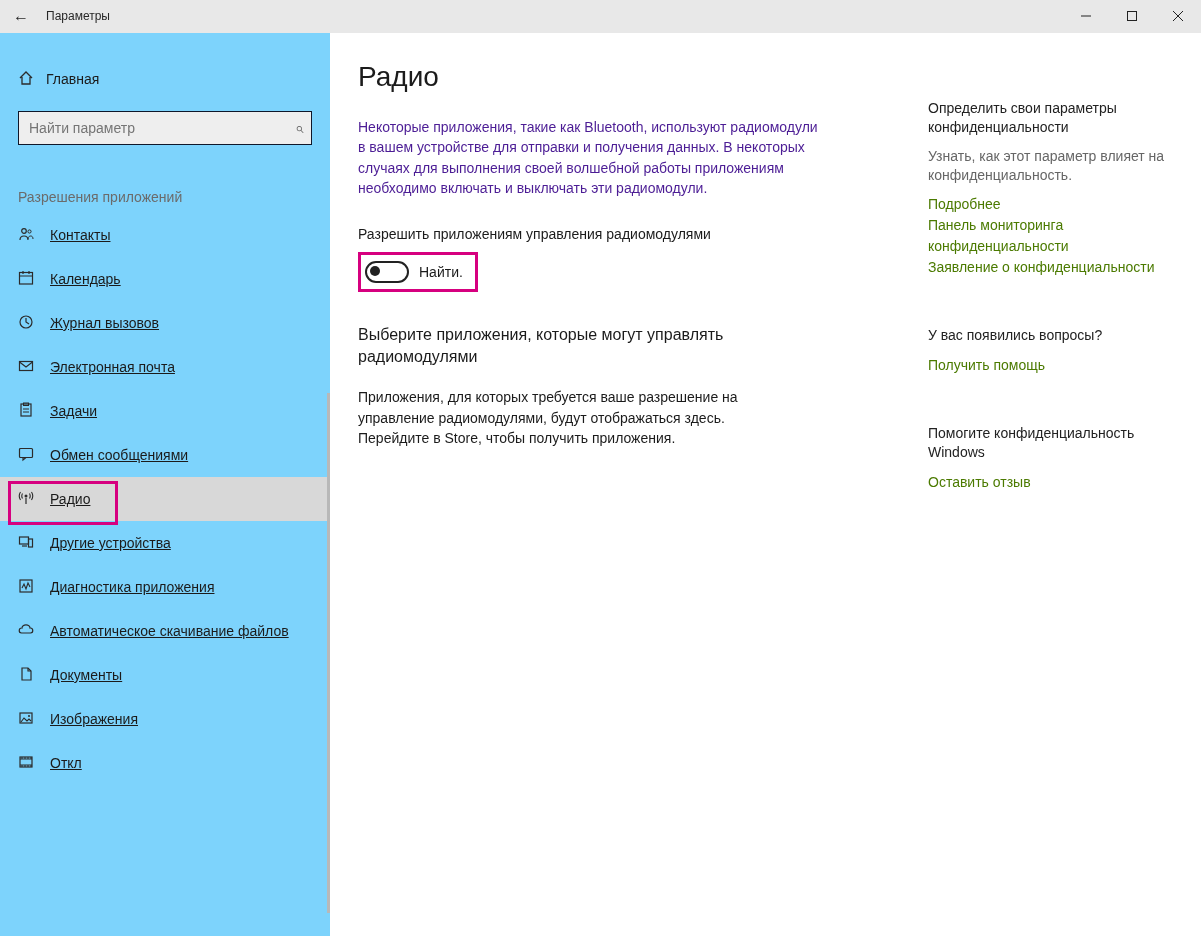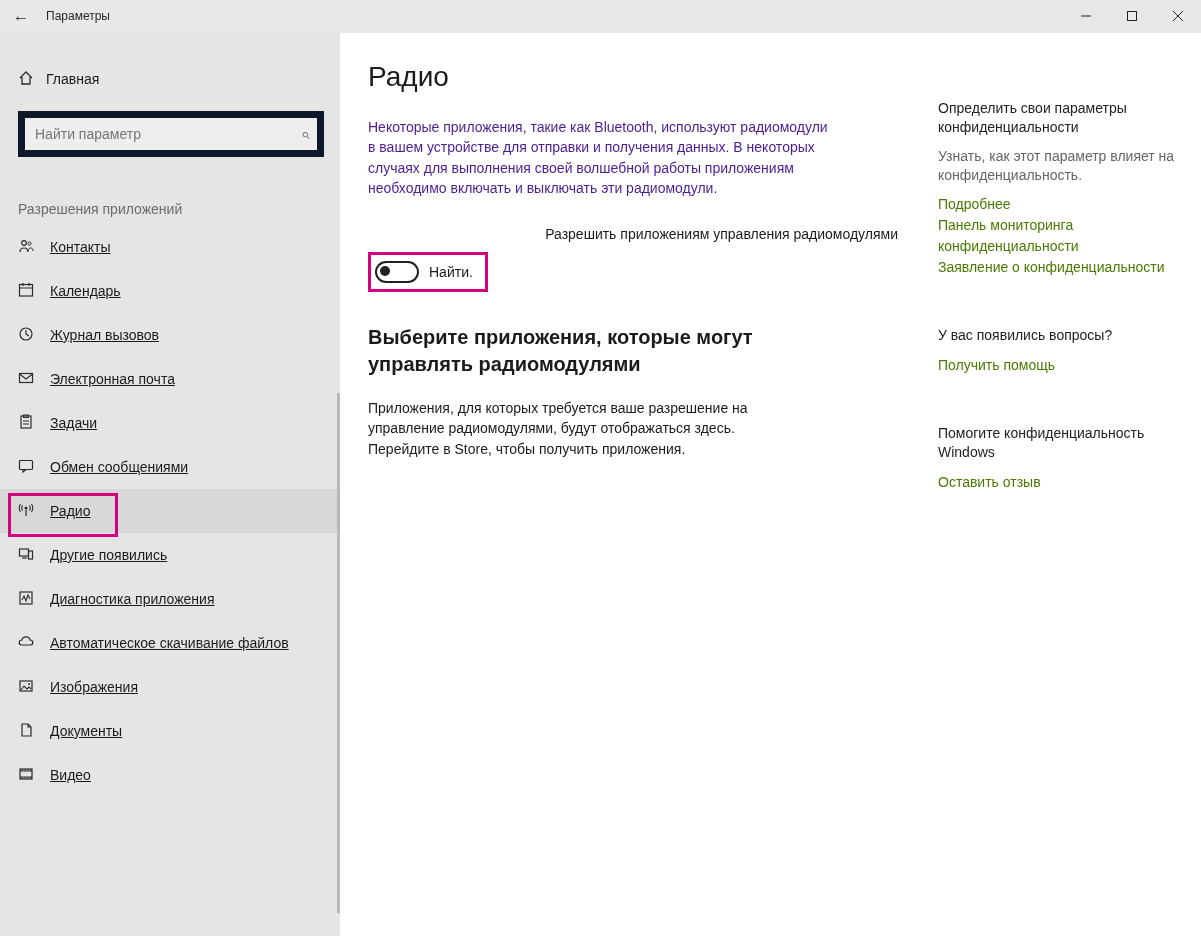--- a/index.html
+++ b/index.html
@@ -47,42 +47,42 @@
   
   .body {
     display: flex;
     height: calc(100% - 32px);
     border-top: 1px solid #e8e8e8;
   }
 
   
   .sidebar {
     width: 340px;
-    background: #e5e5e5;
+    background: #7dd3fc;
     padding-top: 28px;
     box-sizing: border-box;
     position: relative;
   }
   .sidebar-inner {
     padding-left: 18px;
     padding-right: 18px;
   }
   .home-row {
     display: flex;
     align-items: center;
     height: 36px;
     font-size: 14px;
     cursor: default;
   }
   .home-row .icon { width: 28px; font-size: 15px; }
   .searchbox {
     margin-top: 14px;
     height: 32px;
     background: #eeeeee;
-    border: 7px solid #0f172a;
+    border: 1px solid #0f172a;
     display: flex;
     align-items: center;
     justify-content: space-between;
     padding: 0 8px;
     width: 276px;
   }
   .searchbox input {
     border: none;
     background: transparent;
     outline: none;
@@ -159,21 +159,20 @@
   .intro {
     font-size: 14px;
     line-height: 1.45;
     color: #4c1d95;
     margin-bottom: 28px;
     max-width: 460px;
   }
   .toggle-label {
     font-size: 14px;
     margin-bottom: 10px;
-    text-align: right;
   }
   .toggle-wrap {
     display: inline-flex;
     align-items: center;
     border: 3px solid #d6007f;
     padding: 6px 12px 6px 4px;
     margin-bottom: 32px;
   }
   .toggle-switch {
     width: 40px;
@@ -191,22 +190,22 @@
     height: 10px;
     background: #222;
     border-radius: 50%;
     position: absolute;
     left: 3px;
     top: 3px;
   }
   .toggle-state { font-size: 14px; vertical-align: middle; }
   h2.sub-title {
     margin: 0 0 20px 0;
-    font-size: 20px;
-    font-weight: 700;
+    font-size: 16px;
+    font-weight: 400;
     line-height: 1.35;
     max-width: 440px;
   }
   .sub-text {
     font-size: 14px;
     line-height: 1.45;
     max-width: 440px;
   }
 
   
@@ -360,72 +359,72 @@
       </div>
 
       <div class="nav-item">
         <span class="icon">
           <svg width="16" height="16" viewBox="0 0 16 16">
               <rect x="1.5" y="3" width="9" height="7" fill="none" stroke="#2b2b2b" stroke-width="1.2"></rect>
               <path d="M4 12 H9" stroke="#2b2b2b" stroke-width="1.2"></path>
               <rect x="10.5" y="5" width="4" height="8" fill="none" stroke="#2b2b2b" stroke-width="1.2"></rect>
             </svg>
         </span>
-        <span>Другие появились</span>
+        <span>Другие устройства</span>
       </div>
 
 
       <div class="nav-item">
         <span class="icon">
           <svg width="16" height="16" viewBox="0 0 16 16">
               <rect x="2" y="2" width="12" height="12" fill="none" stroke="#2b2b2b" stroke-width="1.2"></rect>
               <path d="M4 10 L6 6 L8 11 L10 5 L12 9" fill="none" stroke="#2b2b2b" stroke-width="1.1"></path>
             </svg>
         </span>
         <span>Диагностика приложения</span>
       </div>
 
       <div class="nav-item">
         <span class="icon">
           <svg width="16" height="16" viewBox="0 0 16 16">
               <path d="M4 6 A4 3.2 0 0 1 12 6 A2.5 2.5 0 0 1 12.5 11 H3.5 A2.5 2.5 0 0 1 4 6 Z" fill="none" stroke="#2b2b2b" stroke-width="1.2"></path>
             </svg>
         </span>
         <span>Автоматическое скачивание файлов</span>
+      </div>
+
+      <div class="nav-item">
+        <span class="icon">
+          <svg width="16" height="16" viewBox="0 0 16 16">
+              <path d="M4 2 H10 L13 5 V14 H4 Z" fill="none" stroke="#2b2b2b" stroke-width="1.2"></path>
+              <path d="M10 2 V5 H13" fill="none" stroke="#2b2b2b" stroke-width="1.2"></path>
+            </svg>
+        </span>
+        <span>Документы</span>
       </div>
 
       <div class="nav-item">
         <span class="icon">
           <svg width="16" height="16" viewBox="0 0 16 16">
               <rect x="2" y="3" width="12" height="10" fill="none" stroke="#2b2b2b" stroke-width="1.2"></rect>
               <path d="M3 12 L6 8 L9 11 L11 9 L13 11" fill="none" stroke="#2b2b2b" stroke-width="1.1"></path>
               <circle cx="11" cy="6" r="1" fill="#2b2b2b"></circle>
             </svg>
         </span>
         <span>Изображения</span>
       </div>
 
       <div class="nav-item">
         <span class="icon">
           <svg width="16" height="16" viewBox="0 0 16 16">
-              <path d="M4 2 H10 L13 5 V14 H4 Z" fill="none" stroke="#2b2b2b" stroke-width="1.2"></path>
-              <path d="M10 2 V5 H13" fill="none" stroke="#2b2b2b" stroke-width="1.2"></path>
-            </svg>
-        </span>
-        <span>Документы</span>
-      </div>
-
-      <div class="nav-item">
-        <span class="icon">
-          <svg width="16" height="16" viewBox="0 0 16 16">
               <rect x="2" y="3" width="12" height="10" fill="none" stroke="#2b2b2b" stroke-width="1.2"></rect>
               <path d="M2 5 H14 M2 11 H14 M4 3 V5 M7 3 V5 M10 3 V5 M13 3 V5 M4 11 V13 M7 11 V13 M10 11 V13 M13 11 V13" stroke="#2b2b2b" stroke-width="1"></path>
             </svg>
         </span>
-        <span>Видео</span>
+        <span>Откл</span>
       </div>
 
     </div>
 
     <div class="sb-scroll"></div>
   </div>
 
   <div class="main">
 
     <div class="content">

